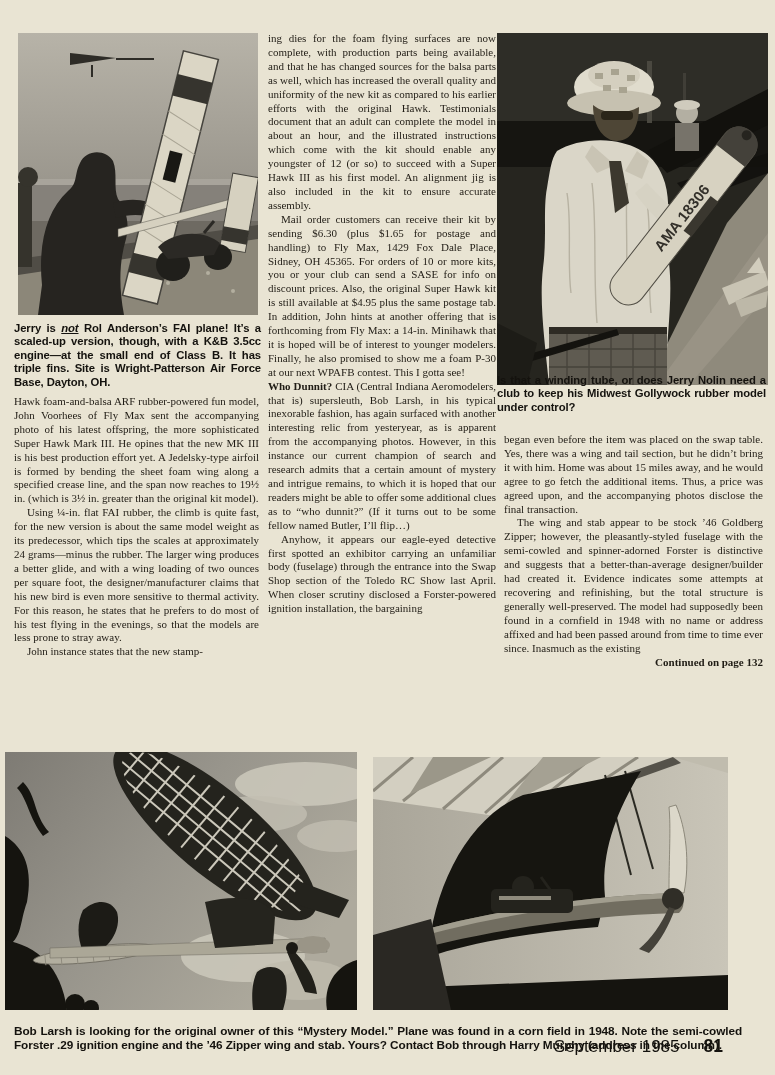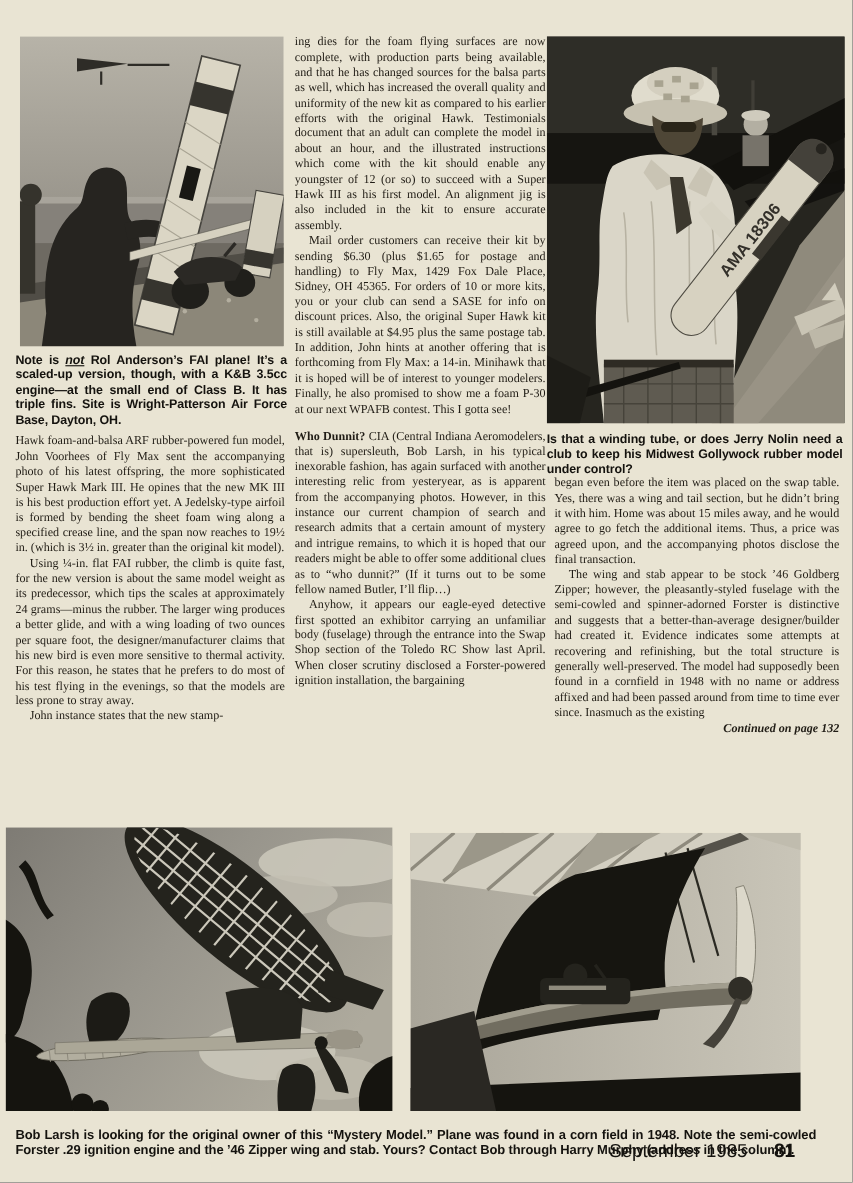--- a/index.html
+++ b/index.html
@@ -25,24 +25,24 @@
   }
   .cap-italic { font-style:italic;text-decoration:underline; }
   .col {
     position:absolute;
     font-size:11px; line-height:13.9px;
     text-align:justify;
     color:#201c15;
   }
   .col p { margin:0; }
   .col p.ind { text-indent:13px; }
-  .col p.gap { margin-top:11px; }
+  .col p.gap { }
   .runin { font-weight:bold; }
   .continued {
-    font-style:italic; font-weight:600;
+    font-weight:600;
     text-align:right; margin-top:1px;
   }
   .bottom-caption {
     font-size:11.8px; line-height:13.9px;margin-top:12px;
   }
   .footer {
     position:absolute; right:52px; top:1036px;
     font-family:"Liberation Sans", sans-serif;
     font-size:17px; color:#14120e;
     display:flex; gap:24px; align-items:baseline;text-align:right;
@@ -97,21 +97,21 @@
       </g>
       <g>
         <ellipse cx="155" cy="232" rx="17" ry="16" fill="#201f1b"></ellipse>
         <ellipse cx="200" cy="224" rx="14" ry="13" fill="#201f1b"></ellipse>
         <path d="M140,214 C155,198 186,196 202,210 L196,222 L150,226 Z" fill="#2b2925"></path>
         <line x1="186" y1="200" x2="196" y2="188" stroke="#2b2925" stroke-width="3"></line>
       </g>
     </svg>
   </figure>
 
-  <p class="caption" style="left:14px; top:322px; width:247px;"><span>Note is </span><span class="cap-italic">not</span><span> Rol Anderson’s FAI plane! It’s a scaled-up version, though, with a K&amp;B 3.5cc engine—at the small end of Class B. It has triple fins. Site is Wright-Patterson Air Force Base, Dayton, OH.</span></p>
+  <p class="caption" style="left:14px; top:322px; width:247px;"><span>Jerry is </span><span class="cap-italic">not</span><span> Rol Anderson’s FAI plane! It’s a scaled-up version, though, with a K&amp;B 3.5cc engine—at the small end of Class B. It has triple fins. Site is Wright-Patterson Air Force Base, Dayton, OH.</span></p>
 
   <div class="col" style="left:14px; top:395px; width:245px;">
     <p>Hawk foam-and-balsa ARF rubber-powered fun model, John Voorhees of Fly Max sent the accompanying photo of his latest offspring, the more sophisticated Super Hawk Mark III. He opines that the new MK III is his best production effort yet. A Jedelsky-type airfoil is formed by bending the sheet foam wing along a specified crease line, and the span now reaches to 19½ in. (which is 3½ in. greater than the original kit model).</p>
     <p class="ind">Using ¼-in. flat FAI rubber, the climb is quite fast, for the new version is about the same model weight as its predecessor, which tips the scales at approximately 24 grams—minus the rubber. The larger wing produces a better glide, and with a wing loading of two ounces per square foot, the designer/manufacturer claims that his new bird is even more sensitive to thermal activity. For this reason, he states that he prefers to do most of his test flying in the evenings, so that the models are less prone to stray away.</p>
     <p class="ind">John instance states that the new stamp-</p>
   </div>
 
   <div class="col" style="left:268px; top:32px; width:228px;">
     <p>ing dies for the foam flying surfaces are now complete, with production parts being available, and that he has changed sources for the balsa parts as well, which has increased the overall quality and uniformity of the new kit as compared to his earlier efforts with the original Hawk. Testimonials document that an adult can complete the model in about an hour, and the illustrated instructions which come with the kit should enable any youngster of 12 (or so) to succeed with a Super Hawk III as his first model. An alignment jig is also included in the kit to ensure accurate assembly.</p>
     <p class="ind">Mail order customers can receive their kit by sending $6.30 (plus $1.65 for postage and handling) to Fly Max, 1429 Fox Dale Place, Sidney, OH 45365. For orders of 10 or more kits, you or your club can send a SASE for info on discount prices. Also, the original Super Hawk kit is still available at $4.95 plus the same postage tab. In addition, John hints at another offering that is forthcoming from Fly Max: a 14-in. Minihawk that it is hoped will be of interest to younger modelers. Finally, he also promised to show me a foam P-30 at our next WPAFB contest. This I gotta see!</p>
@@ -167,21 +167,21 @@
       <g>
         <polygon points="225,255 268,238 272,252 232,272" fill="#c9c4b4"></polygon>
         <polygon points="238,268 271,258 269,274 244,284" fill="#bdb8a8"></polygon>
         <polygon points="250,240 262,224 268,240" fill="#d2cdbd"></polygon>
       </g>
       <polygon points="0,330 120,296 122,302 2,338" fill="#14130f"></polygon>
       <path d="M0,290 L40,310 L30,352 L0,352 Z" fill="#1d1c17"></path>
     </svg>
   </figure>
 
-  <p class="caption" style="left:497px; top:394px; width:269px;">Is that a winding tube, or does Jerry Nolin need a club to keep his Midwest Gollywock rubber model under control?</p>
+  <p class="caption" style="left:497px; top:374px; width:269px;">Is that a winding tube, or does Jerry Nolin need a club to keep his Midwest Gollywock rubber model under control?</p>
 
   <div class="col" style="left:504px; top:433px; width:259px;">
     <p>began even before the item was placed on the swap table. Yes, there was a wing and tail section, but he didn’t bring it with him. Home was about 15 miles away, and he would agree to go fetch the additional items. Thus, a price was agreed upon, and the accompanying photos disclose the final transaction.</p>
     <p class="ind">The wing and stab appear to be stock ’46 Goldberg Zipper; however, the pleasantly-styled fuselage with the semi-cowled and spinner-adorned Forster is distinctive and suggests that a better-than-average designer/builder had created it. Evidence indicates some attempts at recovering and refinishing, but the total structure is generally well-preserved. The model had supposedly been found in a cornfield in 1948 with no name or address affixed and had been passed around from time to time ever since. Inasmuch as the existing</p>
     <p class="continued">Continued on page 132</p>
   </div>
 
   <figure class="photo" style="left:5px; top:752px; width:352px; height:258px;">
     <svg viewBox="0 0 352 258" preserveAspectRatio="none">
       <defs>

